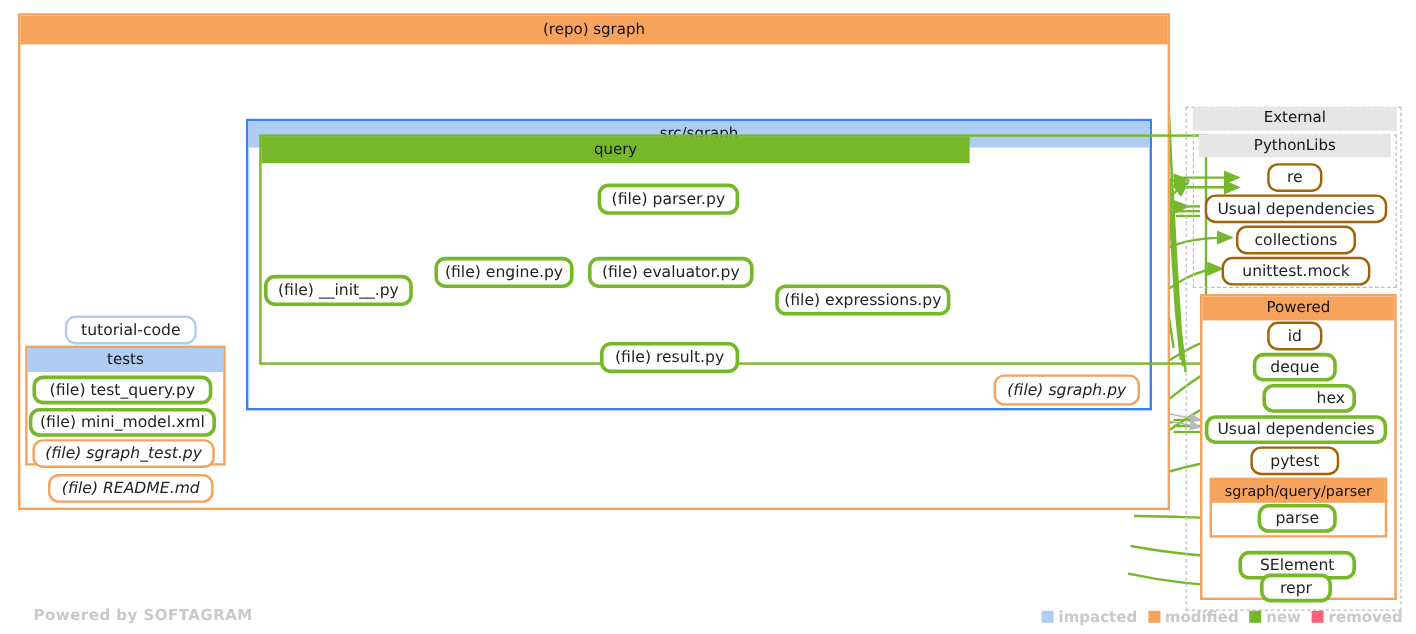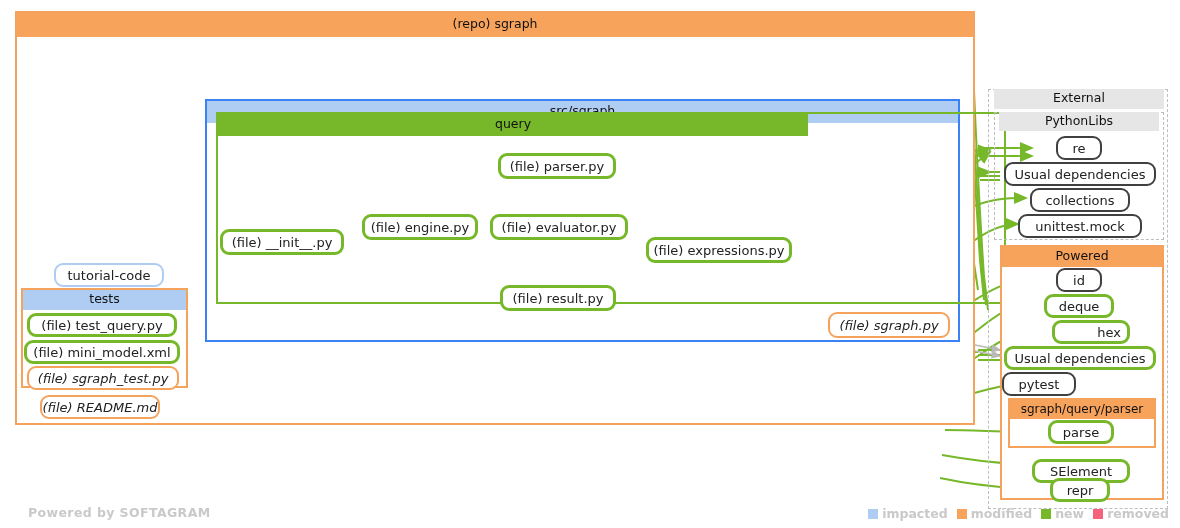--- a/index.html
+++ b/index.html
@@ -23,21 +23,21 @@
   .grp-dash{border:1px dashed #BDBDBD;background:transparent;}
 
   
   .node{position:absolute;box-sizing:border-box;display:flex;
         align-items:center;justify-content:center;
         border-radius:9px;background:#fff;font-size:13px;color:#222;
         white-space:nowrap;}
   .n-green{border:3px solid #76B82A;}
   .n-orange{border:2px solid #F5A25D;font-style:italic;}
   .n-blue{border:2px solid #AFCDF2;}
-  .n-grey{border:2px solid #404040;}
+  .n-grey{border:2px solid #a16207;}
 
   
   .credit{position:absolute;left:28px;top:505px;font-size:12.5px;
           color:#C9C9C9;letter-spacing:.4px;font-weight:bold;}
   .legend{position:absolute;right:6px;top:506px;display:flex;
           align-items:center;gap:4px;font-size:12.5px;color:#C9C9C9;
           font-weight:bold;}
   .legend .sw{width:10px;height:10px;display:inline-block;}
   .legend .lbl{margin-right:5px;}
 
@@ -184,21 +184,21 @@
   </div>
 
   <div class="node n-green" style="left:24px;top:340px;width:156px;height:24px;">
     <span>(file) mini_model.xml</span>
   </div>
 
   <div class="node n-orange" style="left:27px;top:366px;width:152px;height:24px;">
     <span>(file) sgraph_test.py</span>
   </div>
 
-  <div class="node n-orange" style="left:40px;top:395px;width:120px;height:24px;">
+  <div class="node n-orange" style="left:40px;top:395px;width:138px;height:24px;">
     <span>(file) README.md</span>
   </div>
 
   <div class="grp grp-dash" style="left:988px;top:89px;width:180px;height:420px;">
   </div>
   <div class="grp-hdr hdr-grey" style="position:absolute;left:994px;top:89px;width:170px;height:20px;padding-top:3px;">External</div>
 
   <div class="grp grp-dash" style="left:994px;top:112px;width:170px;height:128px;">
   </div>
   <div class="grp-hdr hdr-grey" style="position:absolute;left:999px;top:112px;width:160px;height:19px;padding-top:3px;">PythonLibs</div>
@@ -232,21 +232,21 @@
   </div>
 
   <div class="node n-green" style="left:1052px;top:320px;width:78px;height:24px;padding-left:36px;">
     <span>hex</span>
   </div>
 
   <div class="node n-green" style="left:1004px;top:346px;width:152px;height:24px;">
     <span>Usual dependencies</span>
   </div>
 
-  <div class="node n-grey" style="left:1002px;top:372px;width:74px;height:24px;">
+  <div class="node n-grey" style="left:1042px;top:372px;width:74px;height:24px;">
     <span>pytest</span>
   </div>
 
   <div class="grp grp-orange" style="left:1008px;top:398px;width:148px;height:50px;">
     <div class="grp-hdr hdr-orange" style="height:19px;padding-top:3px;font-size:12px;">sgraph/query/parser</div>
   </div>
 
   <div class="node n-green" style="left:1048px;top:420px;width:66px;height:24px;">
     <span>parse</span>
   </div>

